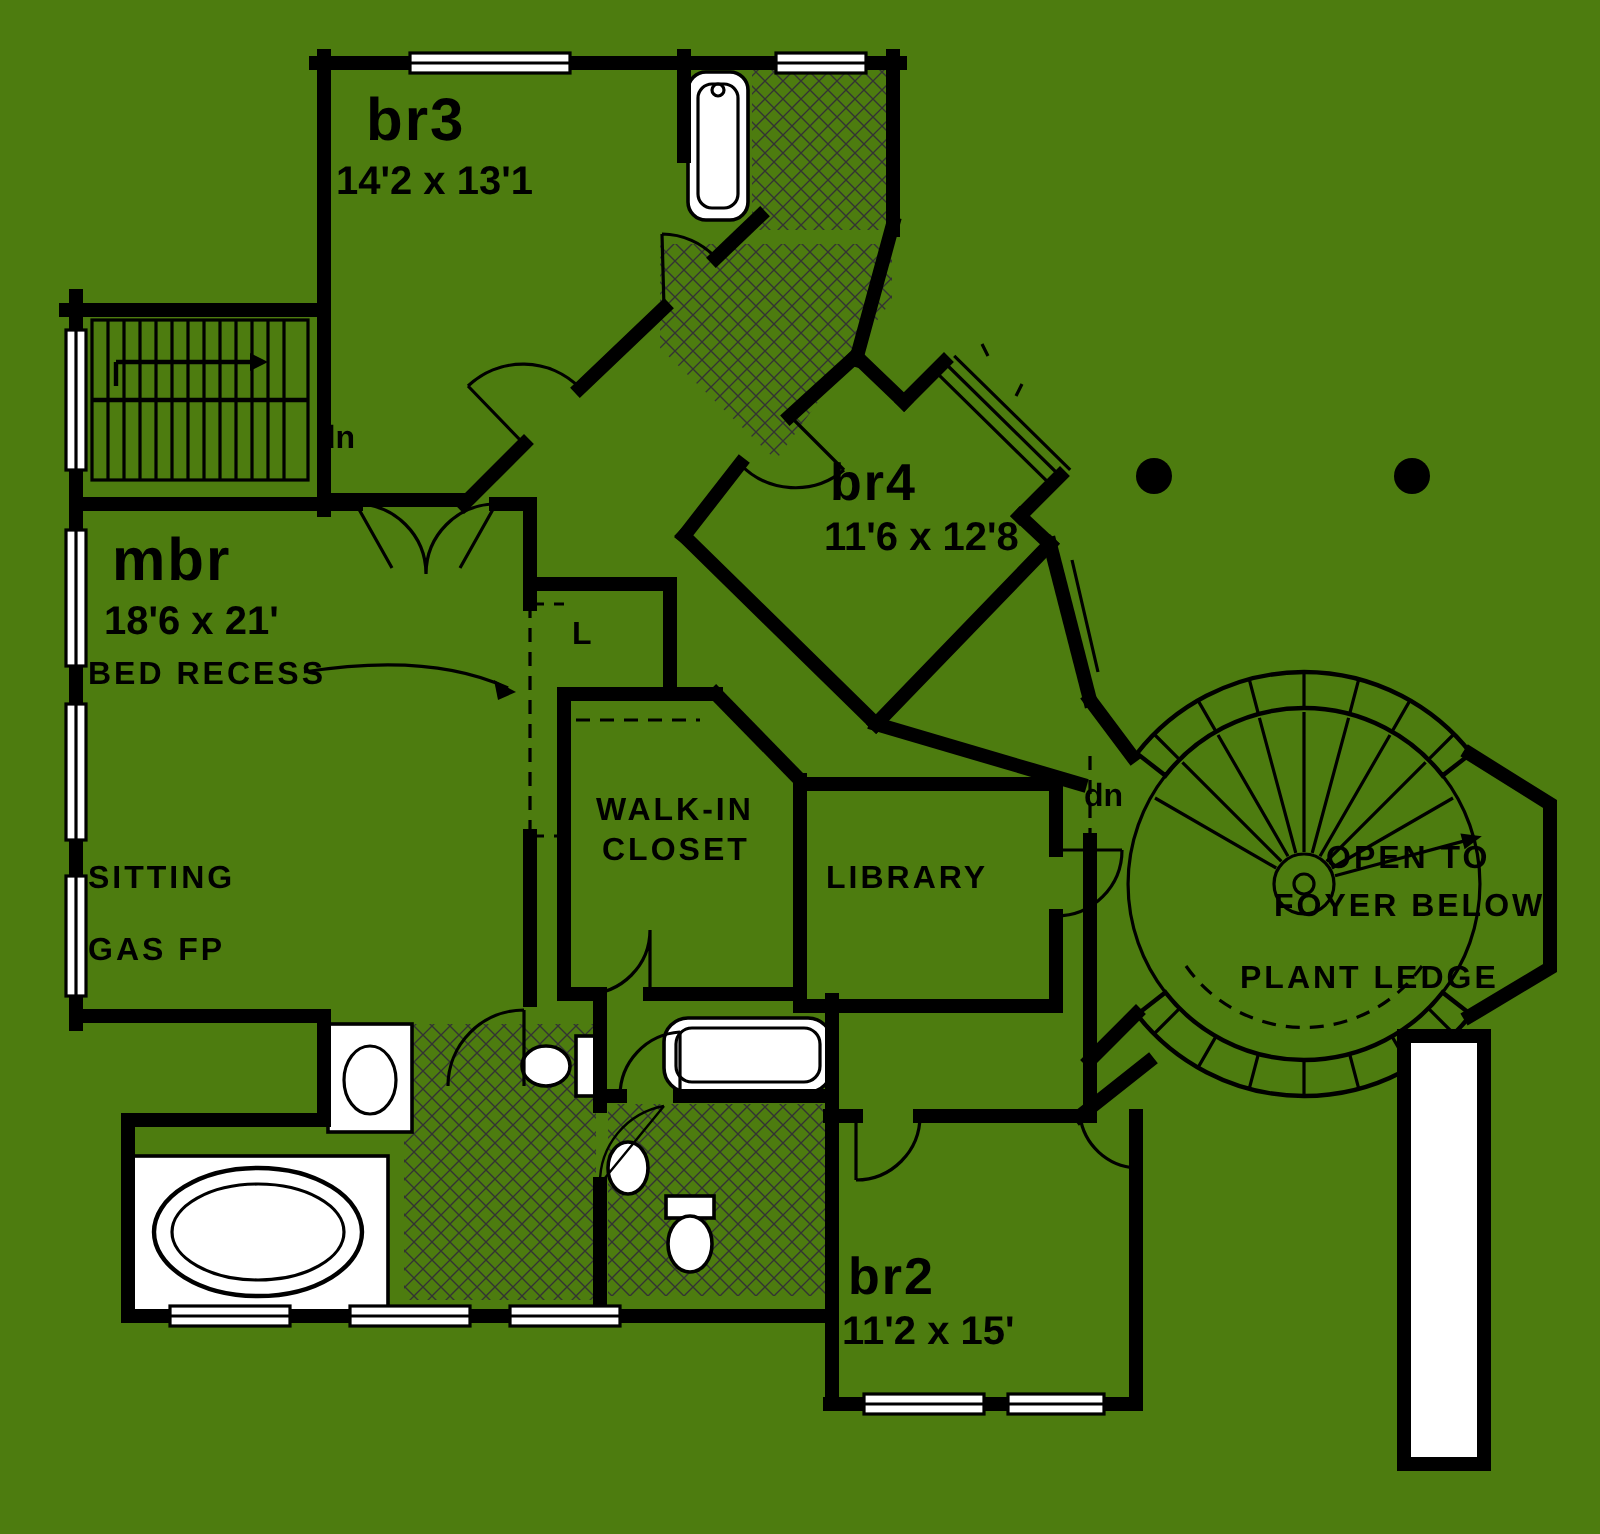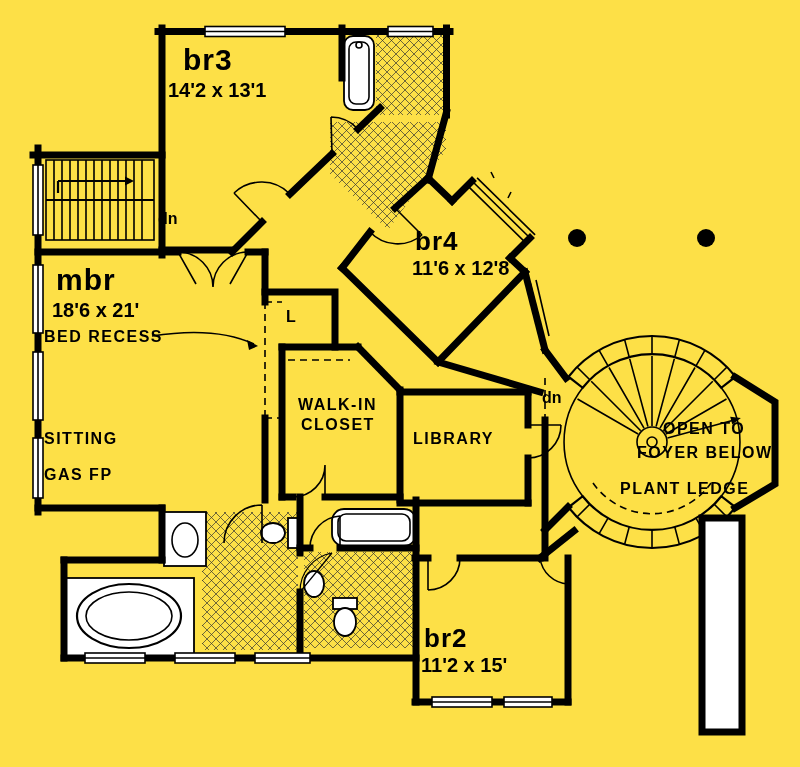--- a/index.html
+++ b/index.html
@@ -1,16 +1,16 @@
 <!DOCTYPE html>
 <html><head>
 <meta charset="utf-8">
 <style>
   html,body{margin:0;padding:0;background:#ffffff;}
-  .canvas{position:relative;width:800px;height:767px;background:#fde047;overflow:hidden;
+  .canvas{position:relative;width:800px;height:767px;background:#4d7c0f;overflow:hidden;
           font-family:"Liberation Sans","DejaVu Sans",sans-serif;}
   svg{position:absolute;left:0;top:0;}
   
   .w   {stroke:#000;stroke-width:7;fill:none;stroke-linecap:square;}
   .t   {stroke:#000;stroke-width:1.6;fill:none;}
   .t2  {stroke:#000;stroke-width:2.2;fill:none;}
   .d   {stroke:#000;stroke-width:1.6;fill:none;stroke-dasharray:7 5;}
   .win {fill:#fff;stroke:#000;stroke-width:1.6;}
   .fx  {fill:#fff;stroke:#000;stroke-width:1.8;}
   .blk {fill:#000;stroke:none;}

